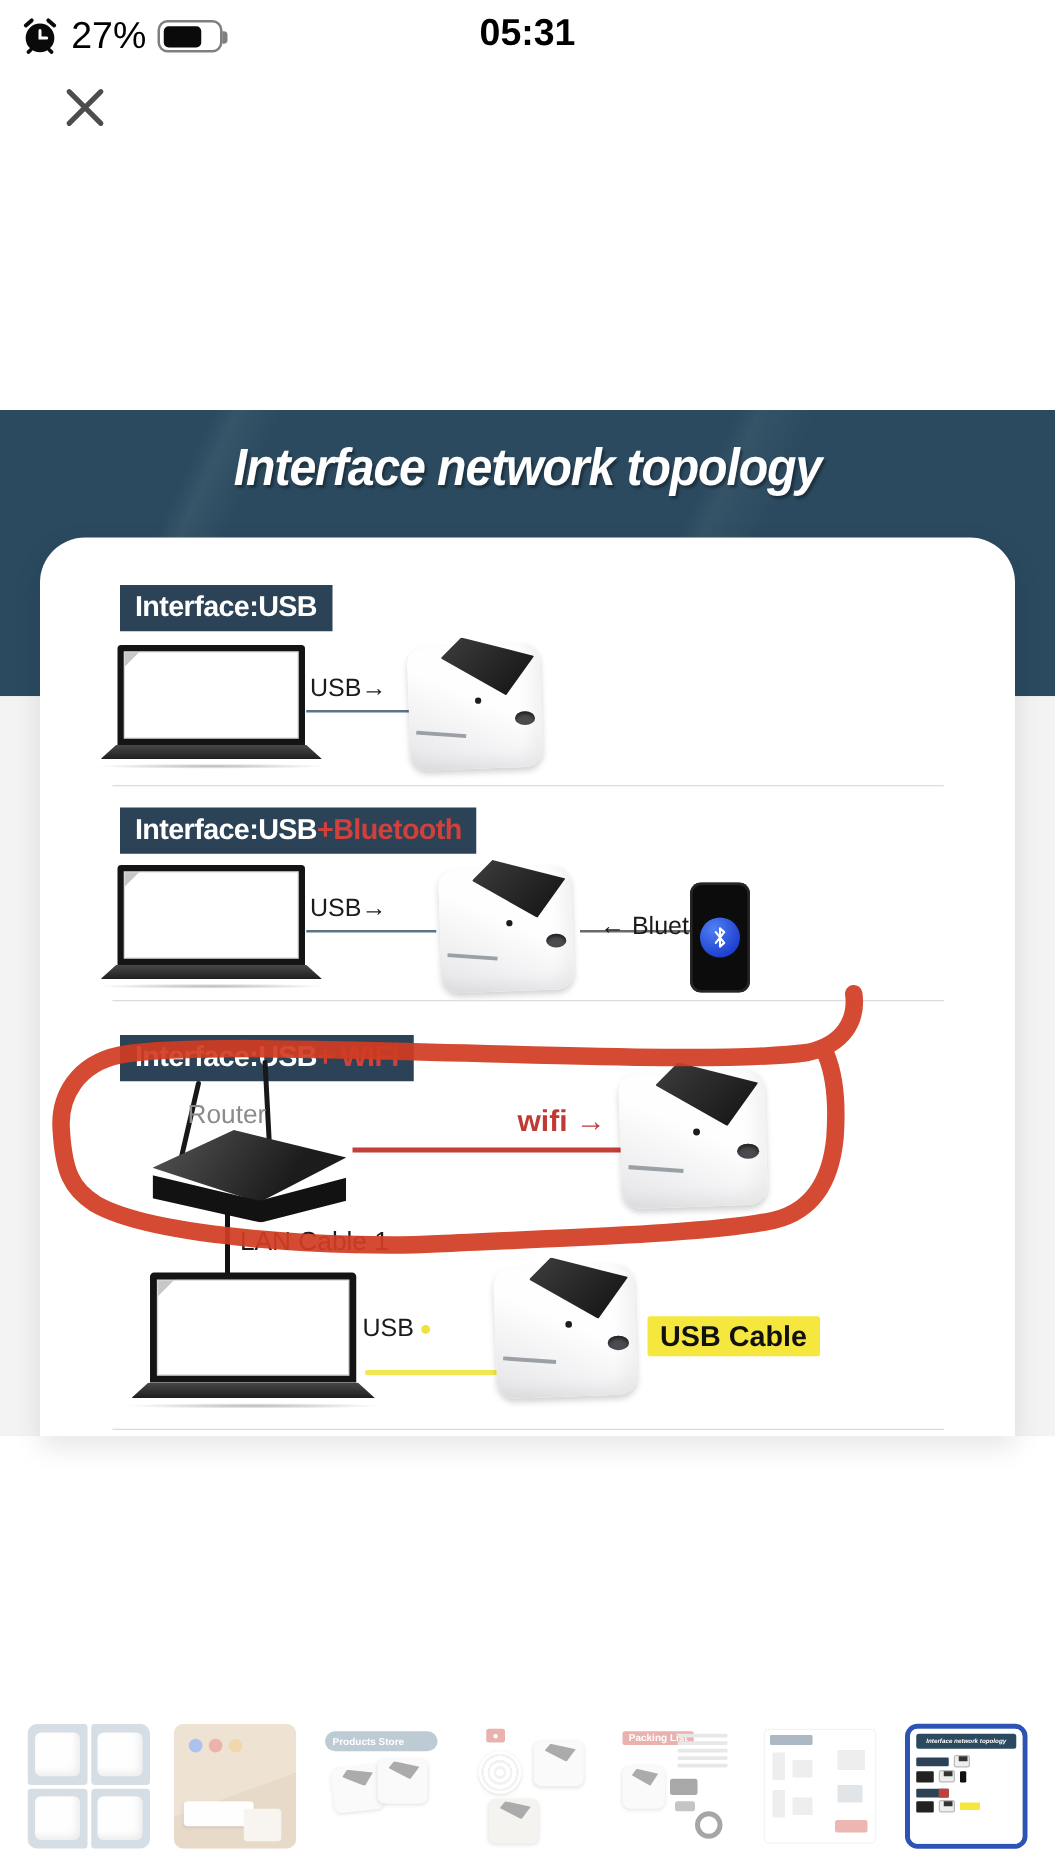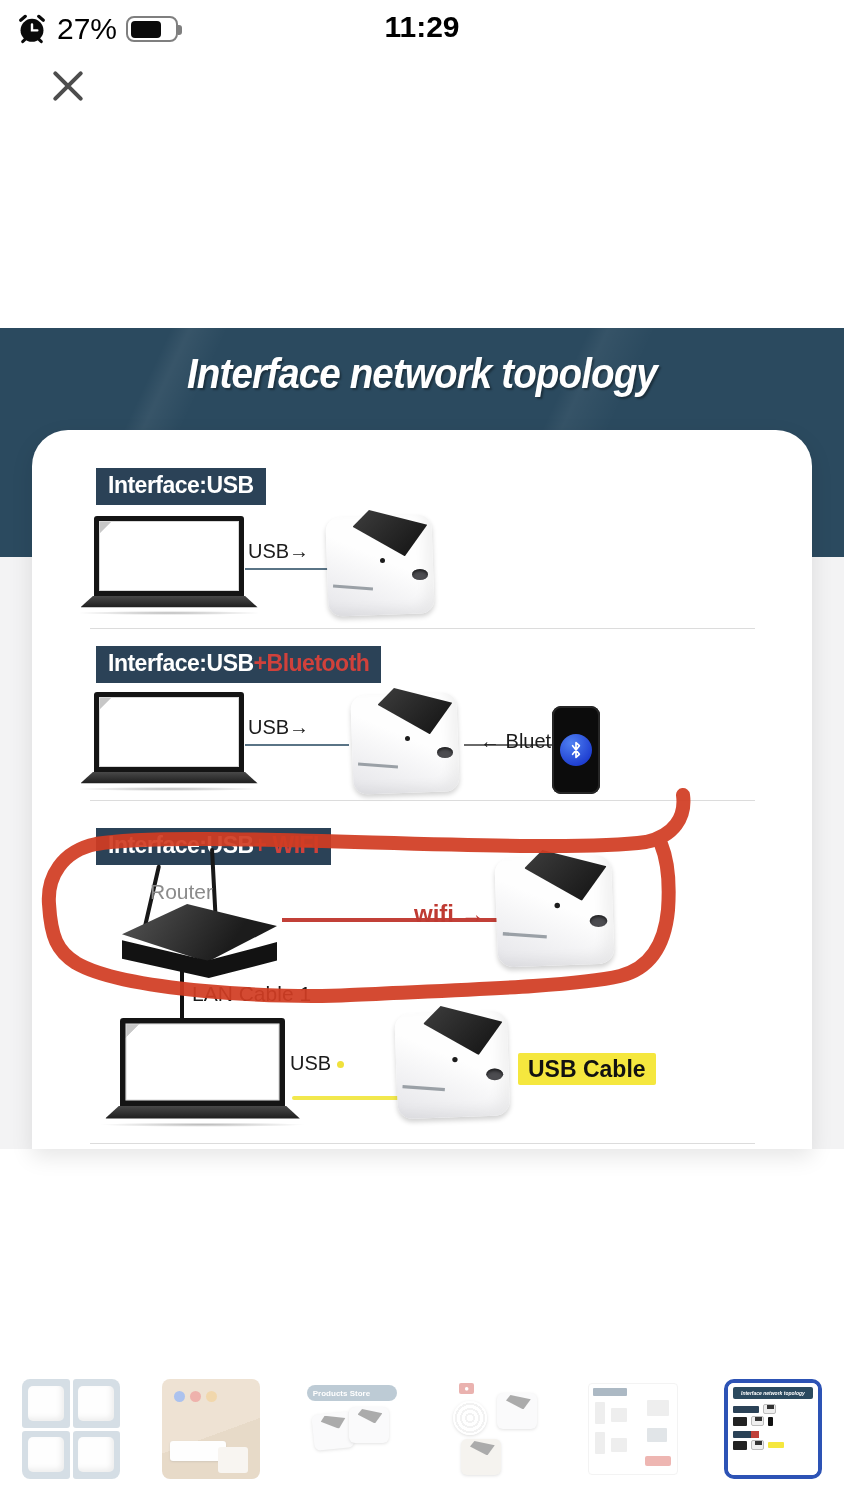--- a/index.html
+++ b/index.html
@@ -66,21 +66,21 @@
     clip-path:polygon(0 18%,55% 62%,100% 22%,100% 62%,56% 100%,0 58%); }
   .r-label { position:absolute; left:30px; top:20px; color:#8b8b8b; font-size:21px; }
 
   
   .phone { position:absolute; width:48px; height:88px; background:#0c0c0c; border-radius:9px; box-shadow:inset 0 0 0 2px #262626; }
   .bt-circle { position:absolute; left:50%; top:50%; transform:translate(-50%,-50%); width:32px; height:32px; border-radius:50%;
     background:radial-gradient(circle at 35% 28%, #4f80f2, #1e3ed0 75%); display:flex; align-items:center; justify-content:center; }
 
   .conn-line { position:absolute; height:2px; background:#5a7486; }
   .lbl { position:absolute; color:#1b1b1b; font-size:20px; white-space:nowrap; }
-  .red-text { color:#bf3a32; font-weight:700; font-size:24px;margin-top:16px; }
+  .red-text { color:#bf3a32; font-weight:700; font-size:24px; }
   .yellow-line { position:absolute; height:4px; background:#f2e84d; border-radius:2px; }
   .red-line { position:absolute; height:4px; background:#c24038; }
   .lan-line { position:absolute; width:4px; background:#111; }
   .usb-mode { background:#f5e73e; color:#111; font-size:23px; font-weight:600; padding:3px 10px; border-radius:2px; }
   .y-dot { display:inline-block; width:7px; height:7px; border-radius:50%; background:#f0e13c; margin-left:6px; vertical-align:middle; }
 
   .marker-svg { position:absolute; inset:0; width:780px; height:719px; pointer-events:none; }
 
   
   .thumbs { position:absolute; left:0; top:1376px; width:844px; height:106px; display:flex; align-items:center; justify-content:space-between; padding:0 22px; }
@@ -122,21 +122,21 @@
   .t-topo .lap { width:14px; height:9px; background:#222; border-radius:1px; }
   .t-topo .prn { width:13px; height:10px; background:#eee; border:1px solid #bbb; border-radius:2px; position:relative; }
   .t-topo .prn::before { content:""; position:absolute; left:3px; top:0; width:7px; height:4px; background:#333; }
   .t-topo .ph { width:5px; height:9px; background:#111; border-radius:1px; }
   .t-topo .ym { width:16px; height:6px; background:#f5e73e; border-radius:1px; }
 </style>
 </head>
 <body>
 
 <div class="statusbar">
-  <div class="sb-time">11:29</div>
+  <div class="sb-time">05:31</div>
   <div class="sb-right">
     <svg width="32" height="32" viewBox="0 0 24 24">
       <line x1="3.5" y1="5.5" x2="7" y2="2.5" stroke="#0a0a0a" stroke-width="2.4" stroke-linecap="round"></line>
       <line x1="20.5" y1="5.5" x2="17" y2="2.5" stroke="#0a0a0a" stroke-width="2.4" stroke-linecap="round"></line>
       <circle cx="12" cy="13" r="8.6" fill="#0a0a0a"></circle>
       <path d="M12 8.5 V13 H16" fill="none" stroke="#fff" stroke-width="1.8" stroke-linecap="round"></path>
       <line x1="5" y1="21.5" x2="6.8" y2="19.8" stroke="#0a0a0a" stroke-width="2.2" stroke-linecap="round"></line>
       <line x1="19" y1="21.5" x2="17.2" y2="19.8" stroke="#0a0a0a" stroke-width="2.2" stroke-linecap="round"></line>
     </svg>
     <span class="sb-batt-pct">27%</span>
@@ -291,20 +291,34 @@
     <div class="mini-printer" style="left:46px; top:28px;"></div>
   </div>
 
   <div class="thumb faded">
     <div class="t-red-tag" style="left:16px; top:4px;">●</div>
     <div class="mini-printer" style="right:4px; top:14px;"></div>
     <div class="t-roll"></div>
     <div class="mini-printer" style="left:18px; bottom:4px; background:#e8e4da;"></div>
   </div>
 
+  <div class="thumb faded">
+    <div class="t-red-tag">Packing List</div>
+    <div class="t-lines">
+        <i></i>
+        <i></i>
+        <i></i>
+        <i></i>
+        <i></i>
+      </div>
+    <div class="mini-printer" style="left:8px; top:34px; width:34px; height:34px;"></div>
+    <div class="t-acc" style="left:46px; top:44px;"></div>
+    <div class="t-acc" style="left:50px; top:62px; width:16px; height:8px; background:#777;"></div>
+    <div class="t-cable"></div>
+  </div>
 
   <div class="thumb faded">
     <div class="t-sheet">
       <div class="hdr"></div>
       <div class="blk" style="left:6px; top:18px; width:10px; height:22px;"></div>
       <div class="blk" style="left:22px; top:24px; width:16px; height:14px;"></div>
       <div class="blk" style="left:6px; top:48px; width:10px; height:22px;"></div>
       <div class="blk" style="left:22px; top:54px; width:16px; height:14px;"></div>
       <div class="blk" style="right:8px; top:16px; width:22px; height:16px;"></div>
       <div class="blk" style="right:10px; top:44px; width:20px; height:14px; background:#b9c2c9;"></div>

